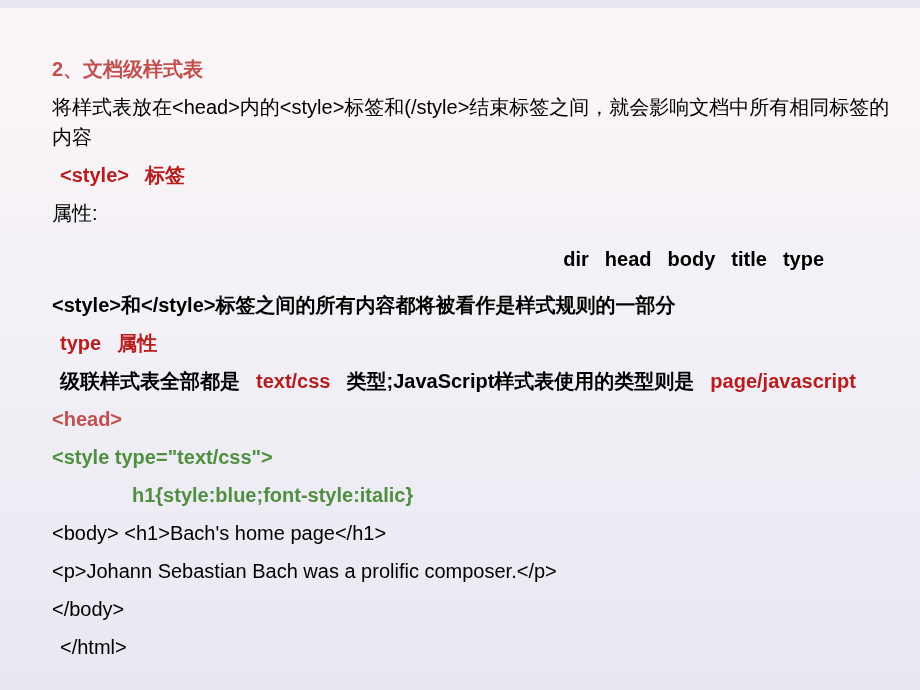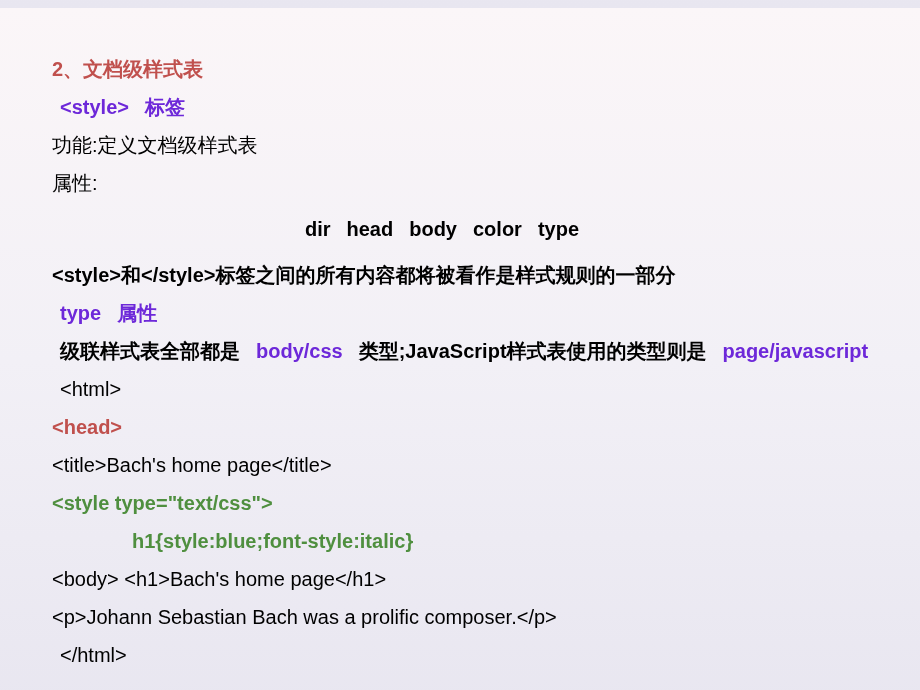--- a/index.html
+++ b/index.html
@@ -8,64 +8,63 @@
     height: 690px;
     background: linear-gradient(180deg, #fbf6f8 0%, #f2f0f6 50%, #e8e6f0 100%);
     font-family: Arial, "Microsoft YaHei", sans-serif;
     font-size: 20px;
     line-height: 1.5;
     color: #000;
     padding: 30px 20px 20px 20px;
   }
   .content { max-width: 880px; }
   .red { color: #c0504d; font-weight: bold; }
-  .red-inline { color: #6d28d9; font-weight: bold; }
+  .red-inline { color: #b91c1c; font-weight: bold; }
   .green { color: #4f8f3f; font-weight: bold; }
   .bold { font-weight: bold; }
-  .attr-row { display: flex; justify-content: center; width: 780px; font-weight: bold; }
+  .attr-row { display: flex; justify-content: flex-end; width: 780px; font-weight: bold; }
   .line { margin-bottom: 2px; }
   .indent { padding-left: 80px; }
   .slight-indent { padding-left: 8px; }
 </style>
 </head>
 <body>
 
 <div class="content">
 
   <div class="line red">2、文档级样式表</div>
 
+  <div class="line">将样式表放在&lt;head&gt;内的&lt;style&gt;标签和(/style&gt;结束标签之间，就会影响文档中所有相同标签的内容</div>
 
   <div class="line">
     <span class="red-inline">&lt;style&gt;</span><span class="red-inline">标签</span>
   </div>
 
-  <div class="line">功能:定义文档级样式表</div>
 
   <div class="line">属性:</div>
 
   <div class="line attr-row">
     <span>dir</span>
     <span>head</span>
     <span>body</span>
-    <span>color</span>
+    <span>title</span>
     <span>type</span>
   </div>
 
   <div class="line bold">&lt;style&gt;和&lt;/style&gt;标签之间的所有内容都将被看作是样式规则的一部分</div>
 
   <div class="line">
     <span class="red-inline">type</span><span class="red-inline">属性</span>
   </div>
 
   <div class="line bold">
-    <span>级联样式表全部都是</span><span class="red-inline">body/css</span><span>类型;JavaScript样式表使用的类型则是</span><span class="red-inline">page/javascript</span>
+    <span>级联样式表全部都是</span><span class="red-inline">text/css</span><span>类型;JavaScript样式表使用的类型则是</span><span class="red-inline">page/javascript</span>
   </div>
 
-  <div class="line slight-indent">&lt;html&gt;</div>
   <div class="line red">&lt;head&gt;</div>
-  <div class="line">&lt;title&gt;Bach's home page&lt;/title&gt;</div>
   <div class="line green">&lt;style type="text/css"&gt;</div>
   <div class="line green indent">h1{style:blue;font-style:italic}</div>
   <div class="line">&lt;body&gt; &lt;h1&gt;Bach's home page&lt;/h1&gt;</div>
   <div class="line">&lt;p&gt;Johann Sebastian Bach was a prolific composer.&lt;/p&gt;</div>
+  <div class="line">&lt;/body&gt;</div>
   <div class="line slight-indent">&lt;/html&gt;</div>
 
 </div>
 
 </body></html>

